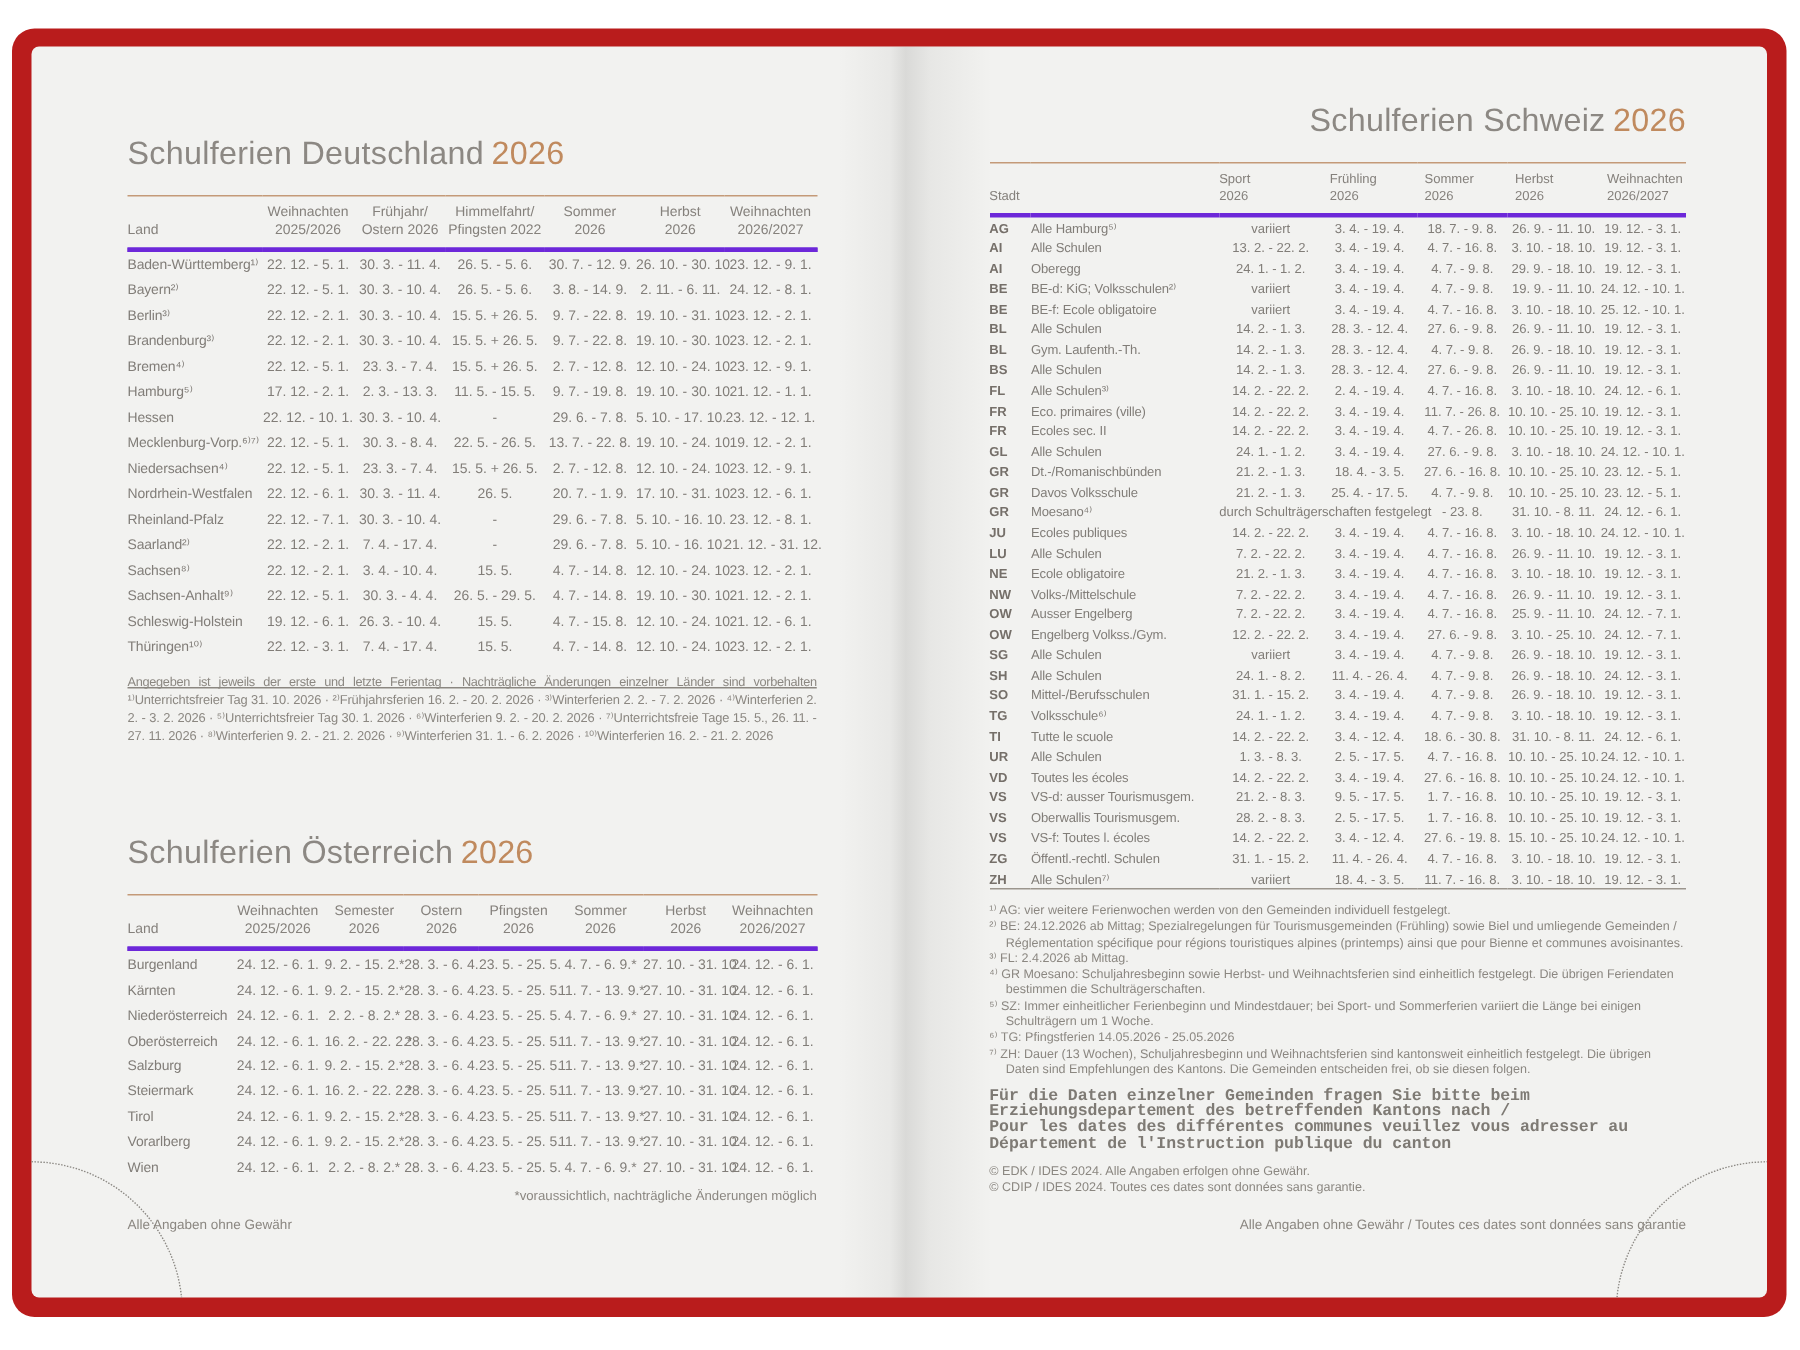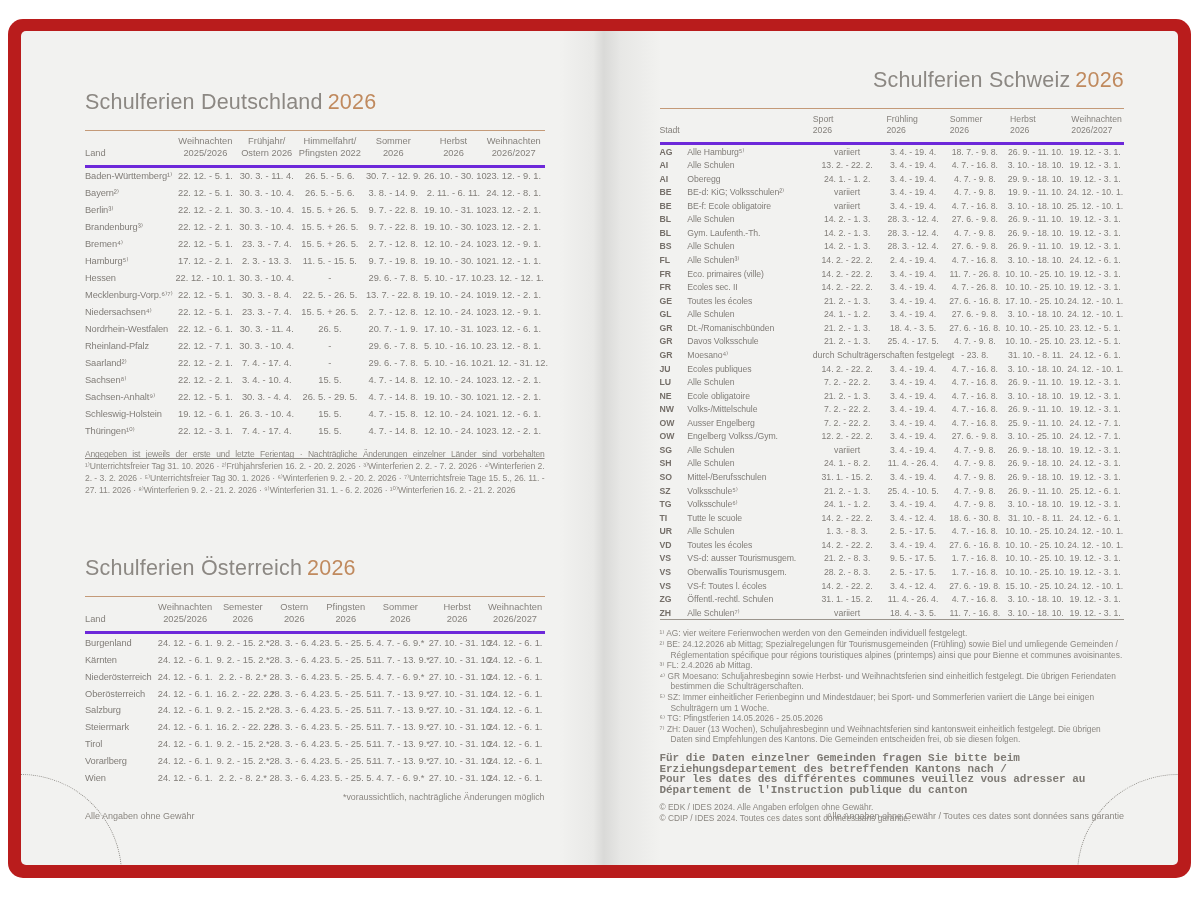--- a/index.html
+++ b/index.html
@@ -541,29 +541,20 @@
               <tr>
                 <td class="c-left c-code">FR</td>
                 <td class="c-left">Ecoles sec. II</td>
                 <td class="c-ctr">14. 2. - 22. 2.</td>
                 <td class="c-ctr">3. 4. - 19. 4.</td>
                 <td class="c-ctr">4. 7. - 26. 8.</td>
                 <td class="c-ctr">10. 10. - 25. 10.</td>
                 <td class="c-ctr">19. 12. - 3. 1.</td>
               </tr>
               <tr>
-                <td class="c-left c-code">GE</td>
-                <td class="c-left">Toutes les écoles</td>
-                <td class="c-ctr">21. 2. - 1. 3.</td>
-                <td class="c-ctr">3. 4. - 19. 4.</td>
-                <td class="c-ctr">27. 6. - 16. 8.</td>
-                <td class="c-ctr">17. 10. - 25. 10.</td>
-                <td class="c-ctr">24. 12. - 10. 1.</td>
-              </tr>
-              <tr>
                 <td class="c-left c-code">GL</td>
                 <td class="c-left">Alle Schulen</td>
                 <td class="c-ctr">24. 1. - 1. 2.</td>
                 <td class="c-ctr">3. 4. - 19. 4.</td>
                 <td class="c-ctr">27. 6. - 9. 8.</td>
                 <td class="c-ctr">3. 10. - 18. 10.</td>
                 <td class="c-ctr">24. 12. - 10. 1.</td>
               </tr>
               <tr>
                 <td class="c-left c-code">GR</td>
@@ -664,29 +655,20 @@
                 <td class="c-ctr">24. 12. - 3. 1.</td>
               </tr>
               <tr>
                 <td class="c-left c-code">SO</td>
                 <td class="c-left">Mittel-/Berufsschulen</td>
                 <td class="c-ctr">31. 1. - 15. 2.</td>
                 <td class="c-ctr">3. 4. - 19. 4.</td>
                 <td class="c-ctr">4. 7. - 9. 8.</td>
                 <td class="c-ctr">26. 9. - 18. 10.</td>
                 <td class="c-ctr">19. 12. - 3. 1.</td>
-              </tr>
-              <tr>
-                <td class="c-left c-code">SZ</td>
-                <td class="c-left">Volksschule⁵⁾</td>
-                <td class="c-ctr">21. 2. - 1. 3.</td>
-                <td class="c-ctr">25. 4. - 10. 5.</td>
-                <td class="c-ctr">4. 7. - 9. 8.</td>
-                <td class="c-ctr">26. 9. - 11. 10.</td>
-                <td class="c-ctr">25. 12. - 6. 1.</td>
               </tr>
               <tr>
                 <td class="c-left c-code">TG</td>
                 <td class="c-left">Volksschule⁶⁾</td>
                 <td class="c-ctr">24. 1. - 1. 2.</td>
                 <td class="c-ctr">3. 4. - 19. 4.</td>
                 <td class="c-ctr">4. 7. - 9. 8.</td>
                 <td class="c-ctr">3. 10. - 18. 10.</td>
                 <td class="c-ctr">19. 12. - 3. 1.</td>
               </tr>

